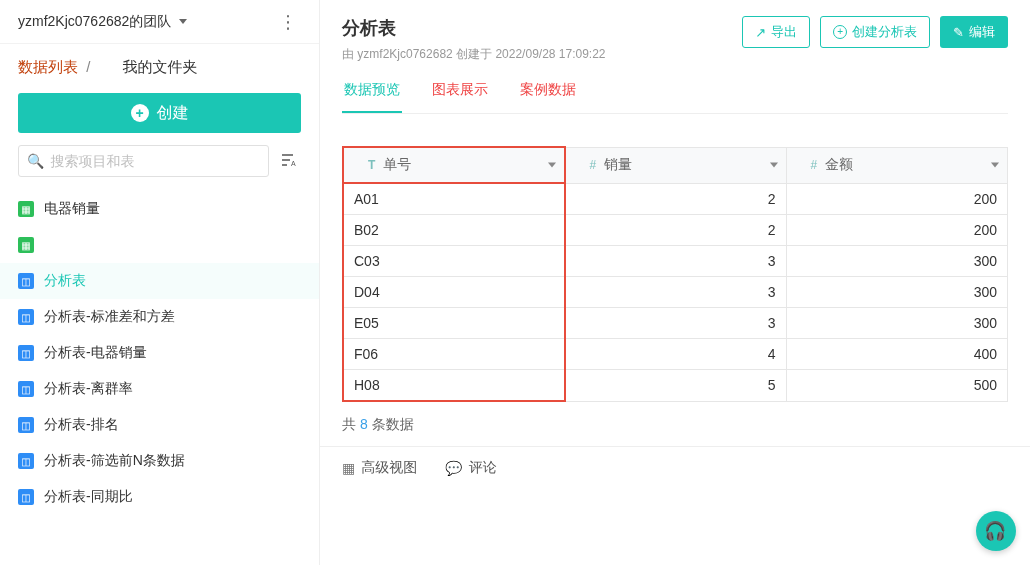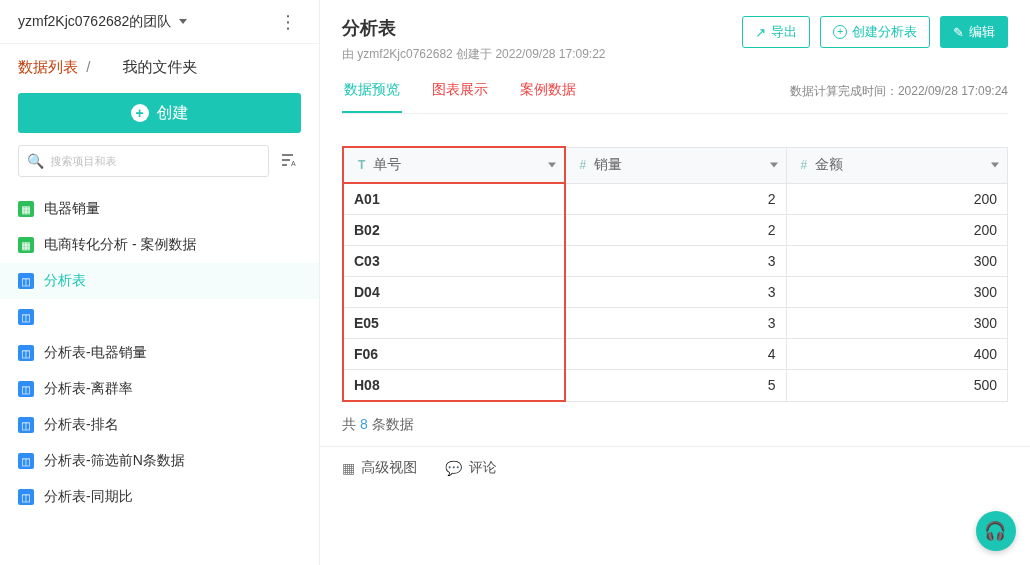--- a/index.html
+++ b/index.html
@@ -12,21 +12,21 @@
     .dots-btn { color: #666; font-size: 18px; width: 26px; text-align: center; cursor: pointer; }
     .breadcrumb { padding: 14px 18px 10px 18px; font-size: 15px; }
     .breadcrumb .link { color: #c2410c; }
     .breadcrumb .sep { color: #888; margin: 0 4px; }
     .breadcrumb .cur { color: #333; margin-left: 24px; }
     .create-wrap { padding: 6px 18px 12px 18px; }
     .create-btn { width: 100%; background: #1bc6b4; color: #fff; border: none; height: 40px; border-radius: 3px; font-size: 16px; display: flex; align-items: center; justify-content: center; gap: 8px; cursor: pointer; }
     .create-btn .plus-circle { width: 18px; height: 18px; border-radius: 50%; background: #fff; color: #1bc6b4; display: inline-flex; align-items: center; justify-content: center; font-weight: bold; font-size: 14px; line-height: 1; }
     .search-row { padding: 0 18px 10px 18px; display: flex; align-items: center; gap: 8px; }
     .search-box { flex: 1; border: 1px solid #e0e0e0; height: 32px; border-radius: 3px; display: flex; align-items: center; padding: 0 8px; gap: 6px; color: #999; }
-    .search-box input { border: none; outline: none; flex: 1; font-size: 11px; color: #333; }
+    .search-box input { border: none; outline: none; flex: 1; font-size: 14px; color: #333; }
     .search-box input::placeholder { color: #c0c0c0; }
     .sort-icon { color: #777; font-size: 14px; cursor: pointer; padding: 4px; }
     .nav-list { flex: 1; overflow: hidden; padding-top: 4px; }
     .nav-item { display: flex; align-items: center; height: 36px; padding: 0 18px; gap: 10px; font-size: 14px; color: #333; cursor: pointer; }
     .nav-item.active { color: #1bc6b4; background: #f5fdfc; }
     .nav-icon { width: 16px; height: 16px; border-radius: 2px; display: inline-flex; align-items: center; justify-content: center; color: #fff; font-size: 10px; }
     .nav-icon.green { background: #2dbf5a; }
     .nav-icon.blue { background: #2e8df6; }
 
     .main { flex: 1; display: flex; flex-direction: column; min-width: 0; }
@@ -42,28 +42,28 @@
     .share-icon { font-size: 13px; }
 
     .tabs-row { display: flex; align-items: center; border-bottom: 1px solid #eee; margin: 14px 22px 16px 22px; padding-bottom: 0; justify-content: space-between; }
     .tabs { display: flex; gap: 28px; }
     .tab { font-size: 14px; color: #ef4444; padding: 0 2px 12px 2px; cursor: pointer; }
     .tab.active { color: #1bc6b4; border-bottom: 2px solid #1bc6b4; }
     .compute-time { font-size: 12px; color: #888; padding-bottom: 12px; }
 
     .table-wrap { padding: 16px 22px 6px 22px; }
     table { width: 100%; border-collapse: collapse; table-layout: fixed; }
-    thead th { background: #f8f9fa; text-align: left; font-weight: 400; font-size: 14px; color: #666; padding: 8px 14px; border: 1px solid #e6e6e6; position: relative; }
+    thead th { background: #f8f9fa; text-align: left; font-weight: 400; font-size: 14px; color: #666; padding: 8px 24px; border: 1px solid #e6e6e6; position: relative; }
     .col-type { font-family: "Segoe UI", sans-serif; font-size: 12px; margin-right: 4px; }
     .col-type.text { color: #7cc0bd; font-weight: bold; }
     .col-type.num { color: #7cc0bd; }
     .th-caret { position: absolute; right: 8px; top: 50%; transform: translateY(-50%); border-left: 4px solid transparent; border-right: 4px solid transparent; border-top: 5px solid #888; }
     tbody td { border: 1px solid #e6e6e6; padding: 7px 10px; font-size: 14px; color: #333; }
     td.num { text-align: right; }
-    .highlight-col td:first-child { border-left: 2px solid #e74c3c; border-right: 2px solid #e74c3c; font-weight: bold; }
+    .highlight-col td:first-child { border-left: 2px solid #e74c3c; border-right: 2px solid #e74c3c; }
     tbody tr:first-child td:first-child { border-top: 2px solid #e74c3c; }
     tbody tr:last-child td:first-child { border-bottom: 2px solid #e74c3c; border-radius: 12px; }
     thead th:first-child { border-left: 2px solid #e74c3c; border-top: 2px solid #e74c3c; border-right: 2px solid #e74c3c; }
 
     .summary-row { padding: 8px 6px 12px 22px; font-size: 14px; color: #666; }
     .summary-row .n { color: #3aa0e8; margin: 0 4px; }
 
     .footer-row { border-top: 1px solid #eee; padding: 12px 22px; display: flex; gap: 28px; }
     .footer-link { font-size: 14px; color: #555; display: inline-flex; align-items: center; gap: 6px; cursor: pointer; }
     .footer-icon { font-size: 14px; color: #777; }
@@ -108,28 +108,28 @@
       </span>
     </div>
 
     <div class="nav-list" id="nav-list">
         <div class="nav-item">
           <span class="nav-icon green">▦</span>
           <span>电器销量</span>
         </div>
         <div class="nav-item">
           <span class="nav-icon green">▦</span>
-          <span>电商转化分析 - 案例数据</span>
         </div>
         <div class="nav-item active">
           <span class="nav-icon blue">◫</span>
           <span>分析表</span>
         </div>
         <div class="nav-item">
           <span class="nav-icon blue">◫</span>
+          <span>分析表-标准差和方差</span>
         </div>
         <div class="nav-item">
           <span class="nav-icon blue">◫</span>
           <span>分析表-电器销量</span>
         </div>
         <div class="nav-item">
           <span class="nav-icon blue">◫</span>
           <span>分析表-离群率</span>
         </div>
         <div class="nav-item">
@@ -170,23 +170,20 @@
         </button>
       </div>
     </div>
 
     <div class="tabs-row">
       <div class="tabs" id="tabs">
           <span class="tab active">数据预览</span>
           <span class="tab">图表展示</span>
           <span class="tab">案例数据</span>
         </div>
-      <div class="compute-time">
-        <span>数据计算完成时间：</span><span>2022/09/28 17:09:24</span>
-      </div>
     </div>
 
     <div class="table-wrap">
       <table>
         <thead>
             <tr id="thead-row">
               <th><span class="col-type text">T</span> 单号<span class="th-caret"></span></th>
               <th><span class="col-type num">#</span> 销量<span class="th-caret"></span></th>
               <th><span class="col-type num">#</span> 金额<span class="th-caret"></span></th>
             </tr>

